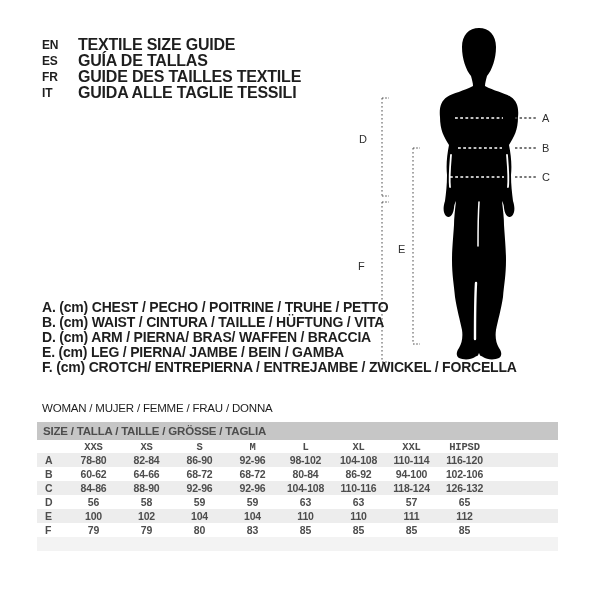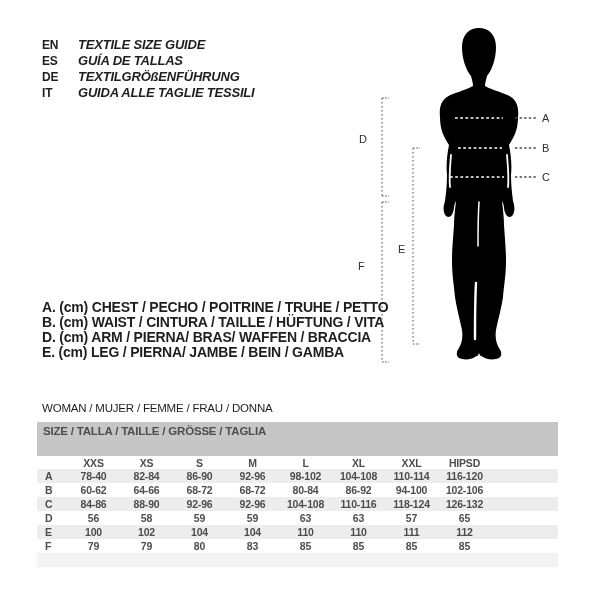--- a/index.html
+++ b/index.html
@@ -4,65 +4,65 @@
 <style>
   html,body { margin:0; padding:0; }
   body {
     width:600px; height:599px; position:relative; background:#ffffff;
     font-family:"Liberation Sans", sans-serif; color:#1e1e1e; overflow:hidden;
   }
   
   .titles { position:absolute; left:42px; top:37px; }
   .lang-row { display:flex; height:16px; line-height:16px; }
   .lang-code { width:36px; font-size:12px; font-weight:700; letter-spacing:-0.2px; }
-  .lang-title { font-size:13px; font-weight:700; letter-spacing:-0.2px; white-space:pre;font-style:italic; }
+  .lang-title { font-size:16px; font-weight:700; letter-spacing:-0.2px; white-space:pre; }
 
   
   .figure { position:absolute; left:350px; top:25px; width:230px; height:348px; }
   .figure svg { display:block; }
   .fig-label { font-size:11px; fill:#2e2e2e; font-family:"Liberation Sans",sans-serif; }
 
   
   .legend { position:absolute; left:42px; top:300px; }
   .legend-line { font-size:14px; font-weight:700; letter-spacing:-0.2px; height:15px; line-height:15px; white-space:pre; }
 
   
   .category-line { position:absolute; left:42px; top:402px; font-size:11.5px; font-weight:400; letter-spacing:-0.2px; }
 
   
   .size-table { position:absolute; left:37px; top:422px; width:521px; }
   .table-title-bar {
-    height:34px; line-height:18px; background:var(--bar-bg,#c6c6c6);
+    height:18px; line-height:18px; background:var(--bar-bg,#c6c6c6);
     color:#4d4d4d; font-size:11.5px; font-weight:700; padding-left:6px;
     letter-spacing:-0.2px; box-sizing:border-box;
   }
   .t-row { display:flex; height:14px; align-items:center; }
-  .t-row.head { height:13px; }
+  .t-row.head { height:13px;font-family:Liberation Mono, monospace; }
   .t-row.stripe { background:var(--stripe,#ededed); }
   .t-row.empty-row { background:#f3f3f3; }
   .cell-letter { width:30px; padding-left:8px; box-sizing:border-box;
     font-size:10.5px; font-weight:700; color:#4d4d4d; }
   .cell-val { width:53px; text-align:center; font-size:10.5px; font-weight:700; color:#4d4d4d; letter-spacing:-0.2px; }
   .cell-fill { flex:1; }
 </style>
 </head>
 <body>
 
 <div class="titles">
     <div class="lang-row">
       <span class="lang-code">EN</span>
       <span class="lang-title">TEXTILE SIZE GUIDE</span>
     </div>
     <div class="lang-row">
       <span class="lang-code">ES</span>
       <span class="lang-title">GUÍA DE TALLAS</span>
     </div>
     <div class="lang-row">
-      <span class="lang-code">DE</span>
-      <span class="lang-title">TEXTILGRÖßENFÜHRUNG</span>
+      <span class="lang-code">FR</span>
+      <span class="lang-title">GUIDE DES TAILLES TEXTILE</span>
     </div>
     <div class="lang-row">
       <span class="lang-code">IT</span>
       <span class="lang-title">GUIDA ALLE TAGLIE TESSILI</span>
     </div>
   </div>
 
 <div class="figure">
   <svg width="230" height="348" viewBox="0 0 230 348">
 
@@ -142,20 +142,21 @@
     <text class="fig-label" x="48" y="228">E</text>
     <text class="fig-label" x="8" y="245">F</text>
   </svg>
 </div>
 
 <div class="legend">
     <div class="legend-line">A. (cm) CHEST / PECHO / POITRINE / TRUHE / PETTO</div>
     <div class="legend-line">B. (cm) WAIST / CINTURA / TAILLE / HÜFTUNG / VITA</div>
     <div class="legend-line">D. (cm) ARM / PIERNA/ BRAS/ WAFFEN / BRACCIA</div>
     <div class="legend-line">E. (cm) LEG / PIERNA/ JAMBE / BEIN / GAMBA</div>
+    <div class="legend-line">F. (cm) CROTCH/ ENTREPIERNA / ENTREJAMBE / ZWICKEL / FORCELLA</div>
   </div>
 
 <div class="category-line">WOMAN / MUJER / FEMME / FRAU / DONNA</div>
 
 <div class="size-table">
   <div class="table-title-bar">SIZE / TALLA / TAILLE / GRÖSSE / TAGLIA</div>
   <div id="table-body">
       <div class="t-row head">
         <span class="cell-letter"></span>
         <span class="cell-val">XXS</span>
@@ -163,21 +164,21 @@
         <span class="cell-val">S</span>
         <span class="cell-val">M</span>
         <span class="cell-val">L</span>
         <span class="cell-val">XL</span>
         <span class="cell-val">XXL</span>
         <span class="cell-val">HIPSD</span>
         <span class="cell-fill"></span>
       </div>
       <div class="t-row stripe">
         <span class="cell-letter">A</span>
-        <span class="cell-val">78-40</span>
+        <span class="cell-val">78-80</span>
         <span class="cell-val">82-84</span>
         <span class="cell-val">86-90</span>
         <span class="cell-val">92-96</span>
         <span class="cell-val">98-102</span>
         <span class="cell-val">104-108</span>
         <span class="cell-val">110-114</span>
         <span class="cell-val">116-120</span>
         <span class="cell-fill"></span>
       </div>
       <div class="t-row">

